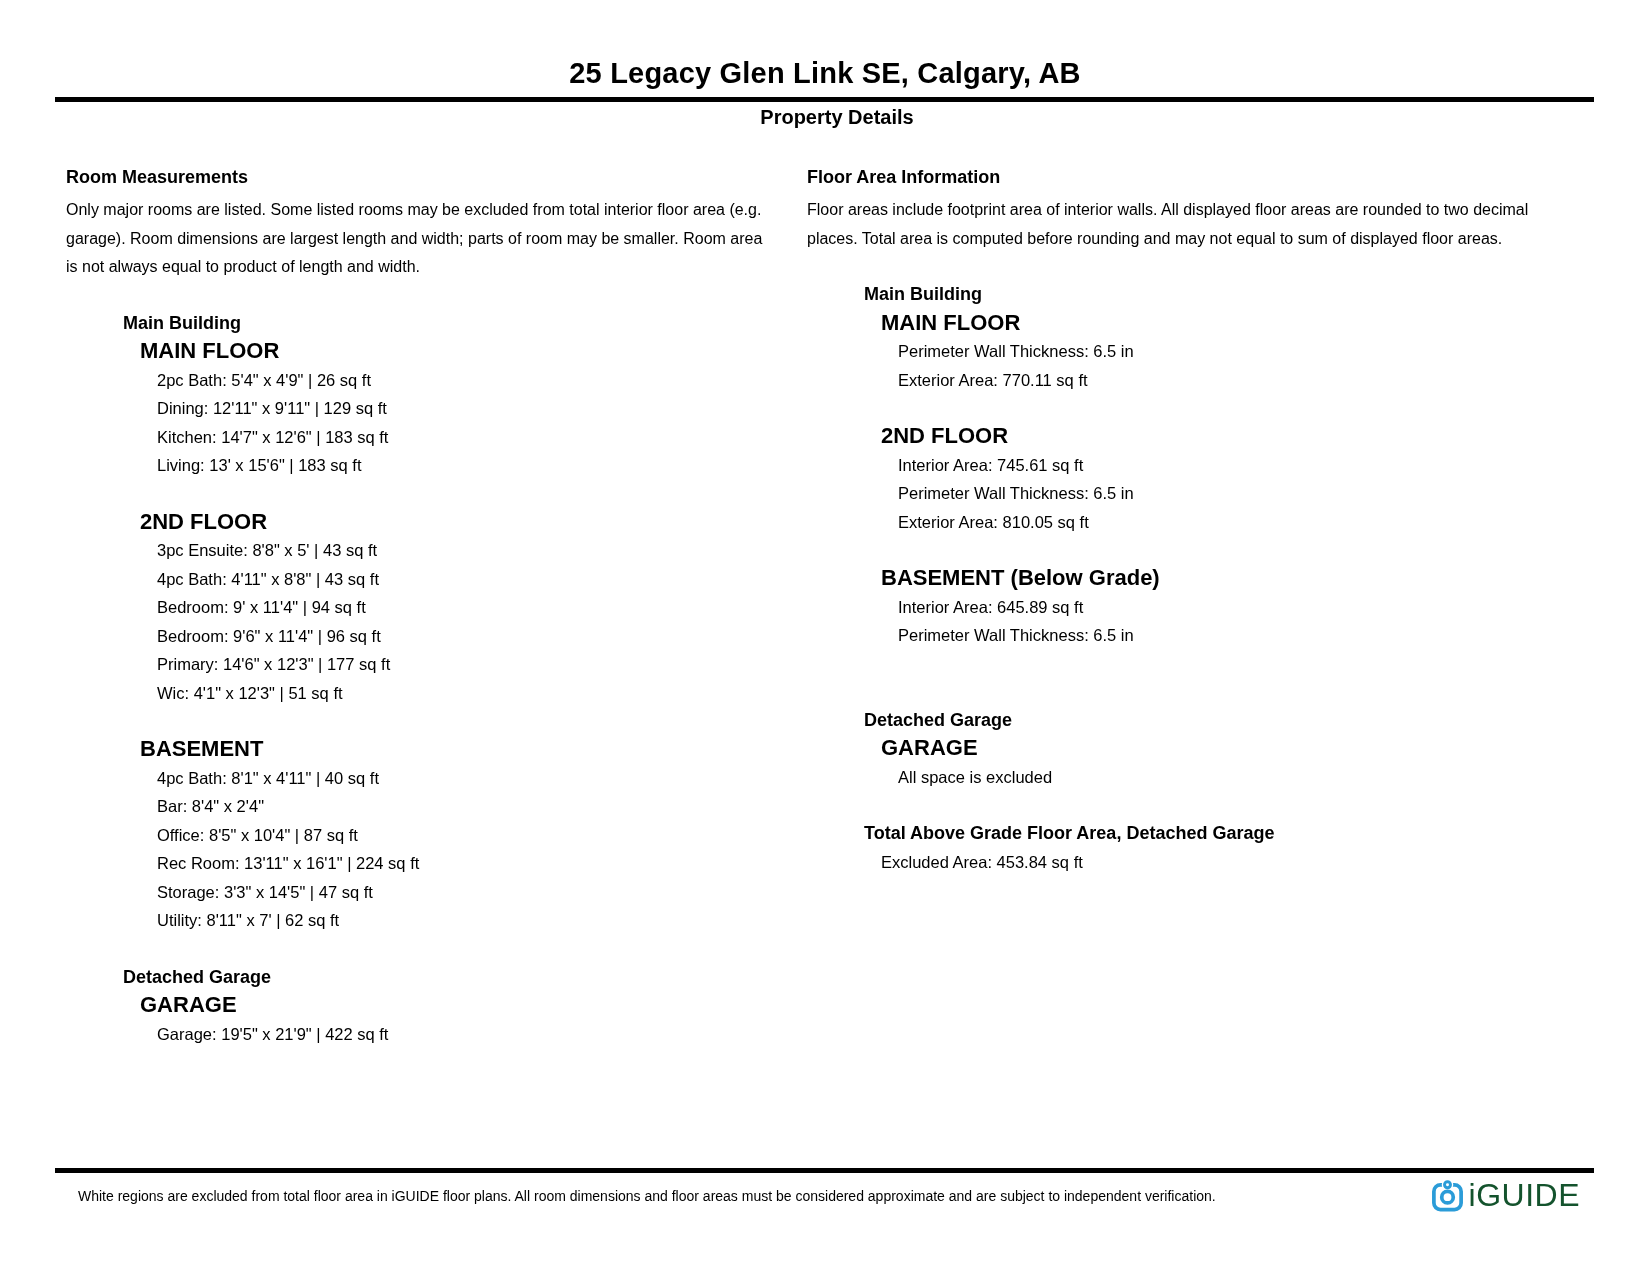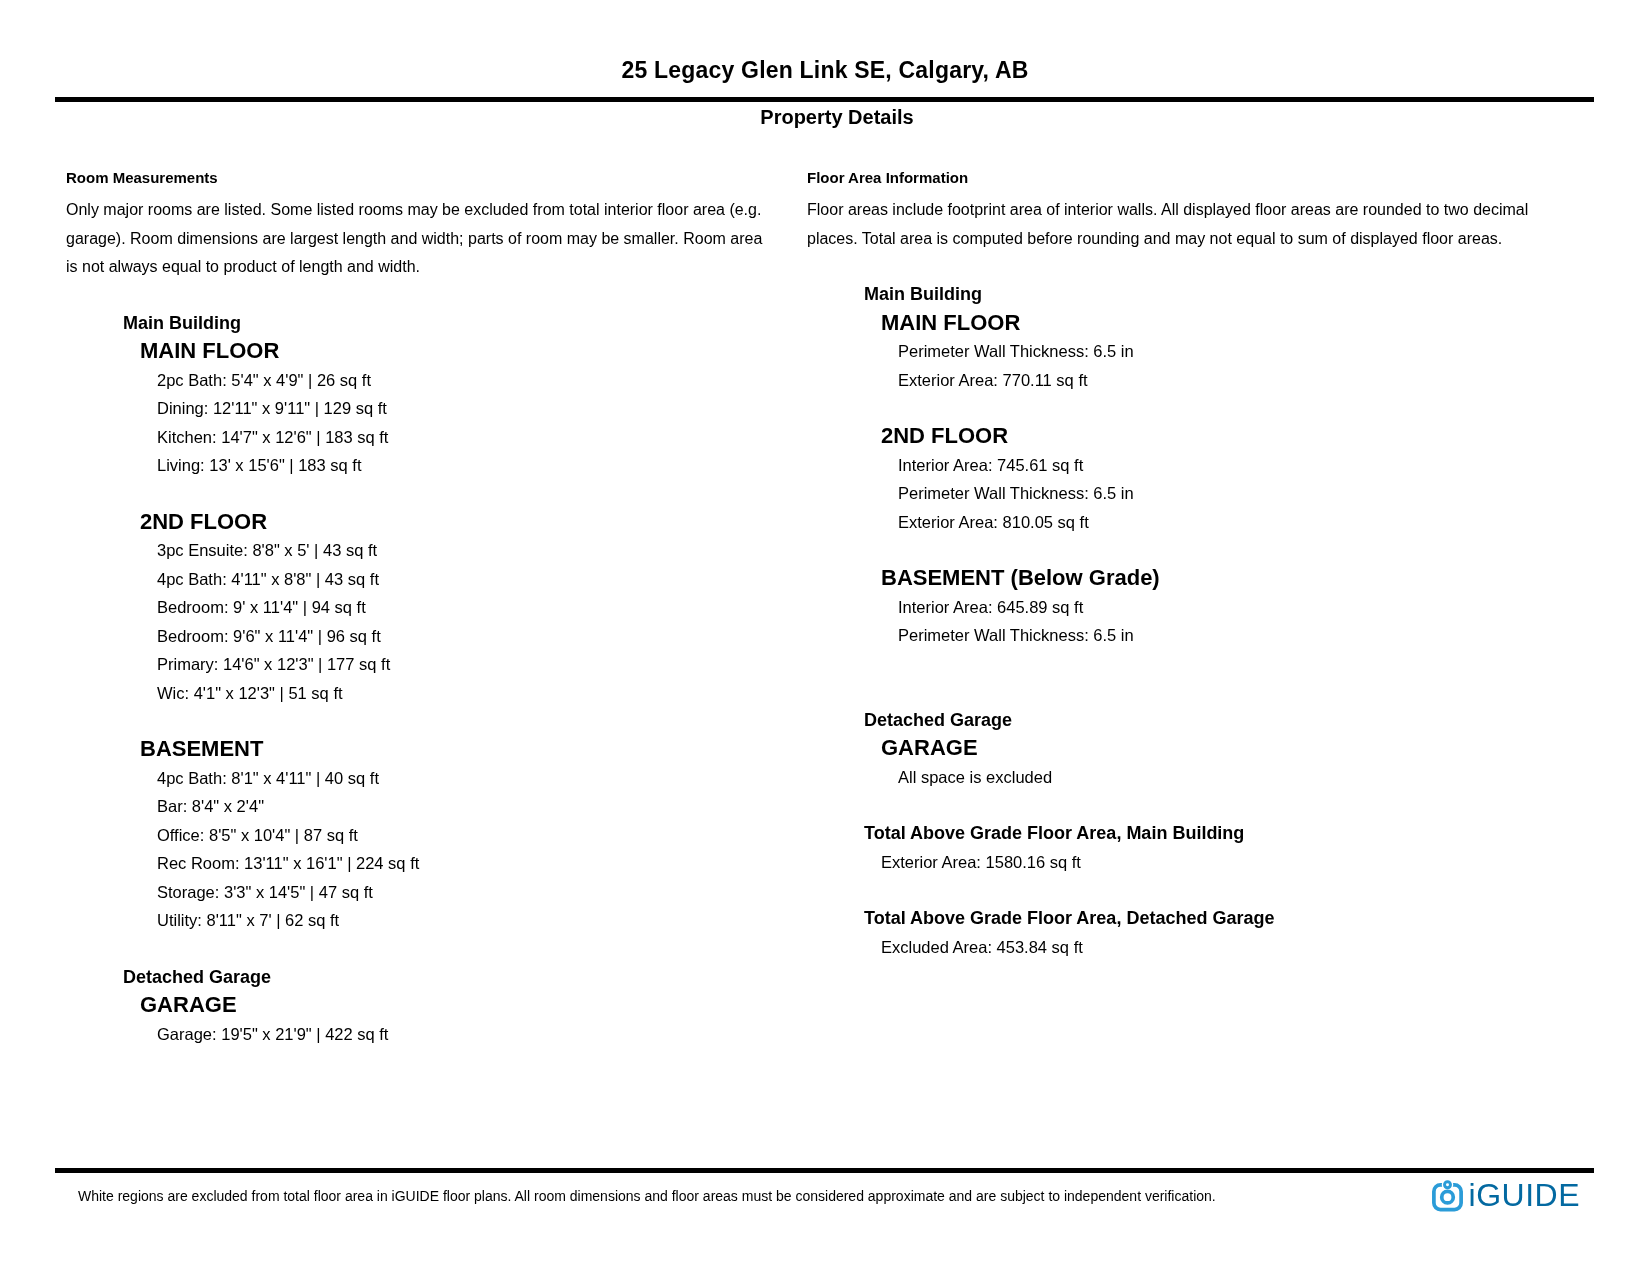--- a/index.html
+++ b/index.html
@@ -7,33 +7,33 @@
     width: 1650px; height: 1275px;
     background: #ffffff;
     font-family: "Liberation Sans", sans-serif;
     color: #000000;
     -webkit-font-smoothing: antialiased;
   }
   .page { position: relative; width: 1650px; height: 1275px; background: #fff; overflow: hidden; }
 
   .title {
     position: absolute; top: 57px; left: 0; width: 100%;
-    text-align: center; font-size: 23px; font-weight: bold; letter-spacing: 0.2px;
+    text-align: center; font-size: 29px; font-weight: bold; letter-spacing: 0.2px;
   }
   .header-rule { position: absolute; top: 97px; left: 55px; right: 56px; height: 5px; background: #000; }
   .subtitle {
     position: absolute; top: 106px; left: 0; width: 100%;
     text-align: center; font-size: 20px; font-weight: bold; margin-left: 12px;
   }
 
   .col { position: absolute; top: 165px; }
   .col-left  { left: 66px;  width: 708px; }
   .col-right { left: 807px; width: 732px; }
 
-  .section-heading { font-size: 15px; font-weight: bold; line-height: 25px; margin-bottom: 6px; }
+  .section-heading { font-size: 18px; font-weight: bold; line-height: 25px; margin-bottom: 6px; }
   .section-desc    { font-size: 16px; line-height: 28.5px; margin-bottom: 27px; }
 
   .building { margin-left: 57px; }
   .building + .building { margin-top: 28px; }
   .building.gap-lg { margin-top: 56px; }
   .building-name { font-size: 18px; font-weight: bold; line-height: 28.5px; }
 
   .floor { margin-left: 17px; }
   .floor + .floor { margin-top: 28px; }
   .floor-name { font-size: 22px; line-height: 28.5px; font-weight: bold; }
@@ -139,37 +139,33 @@
     </div>
 
     <div class="building gap-lg">
       <div class="building-name">Detached Garage</div>
       <div class="floor">
         <div class="floor-name">GARAGE</div>
         <div class="line">All space is excluded</div>
       </div>
     </div>
 
-    <div class="total-block">
-      <div class="total-heading">Total Above Grade Floor Area, Main Building</div>
-      <div class="total-value">Exterior Area: 1580.16 sq ft</div>
-    </div>
 
     <div class="total-block">
       <div class="total-heading">Total Above Grade Floor Area, Detached Garage</div>
       <div class="total-value">Excluded Area: 453.84 sq ft</div>
     </div>
   </section>
 
   <div class="footer-rule"></div>
   <p class="footer-text">White regions are excluded from total floor area in iGUIDE floor plans. All room dimensions and floor areas must be considered approximate and are subject to independent verification.</p>
 
   <div class="logo">
     <svg width="33" height="33" viewBox="0 0 40 40">
       <rect x="3.5" y="7" width="33" height="30" rx="8" fill="none" stroke="#2B9CD8" stroke-width="4.5"></rect>
       <circle cx="20" cy="7" r="7" fill="#ffffff" stroke="none"></circle>
       <circle cx="20" cy="7" r="3.6" fill="none" stroke="#2B9CD8" stroke-width="3.6"></circle>
       <circle cx="20" cy="22" r="7" fill="none" stroke="#2B9CD8" stroke-width="4.5"></circle>
     </svg>
-    <span class="logo-text" style="color: #0369a1;">iGUIDE</span>
+    <span class="logo-text" style="color: #14532d;">iGUIDE</span>
   </div>
 
 </div>
 
 </body></html>

